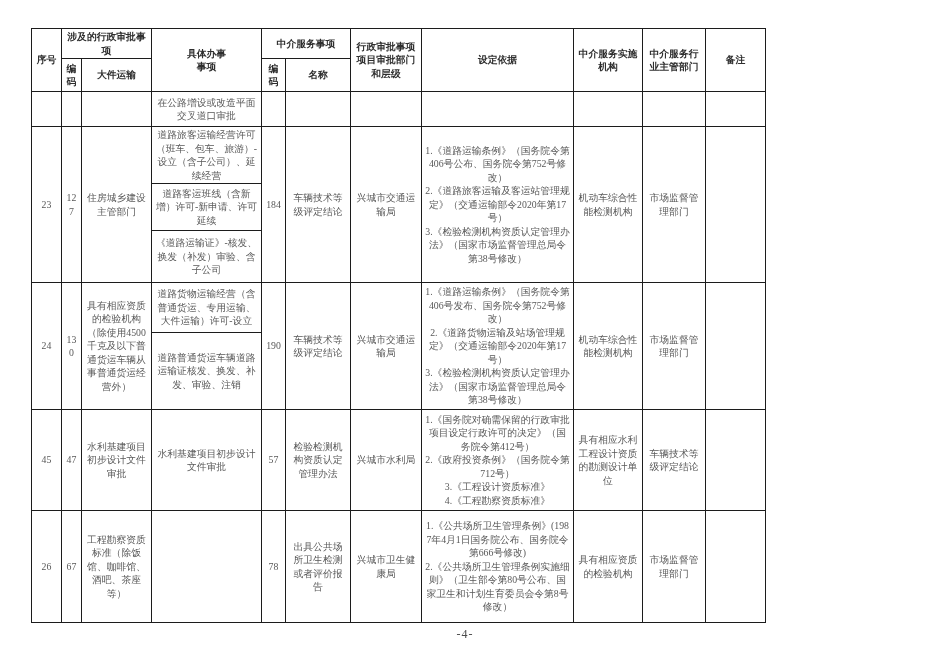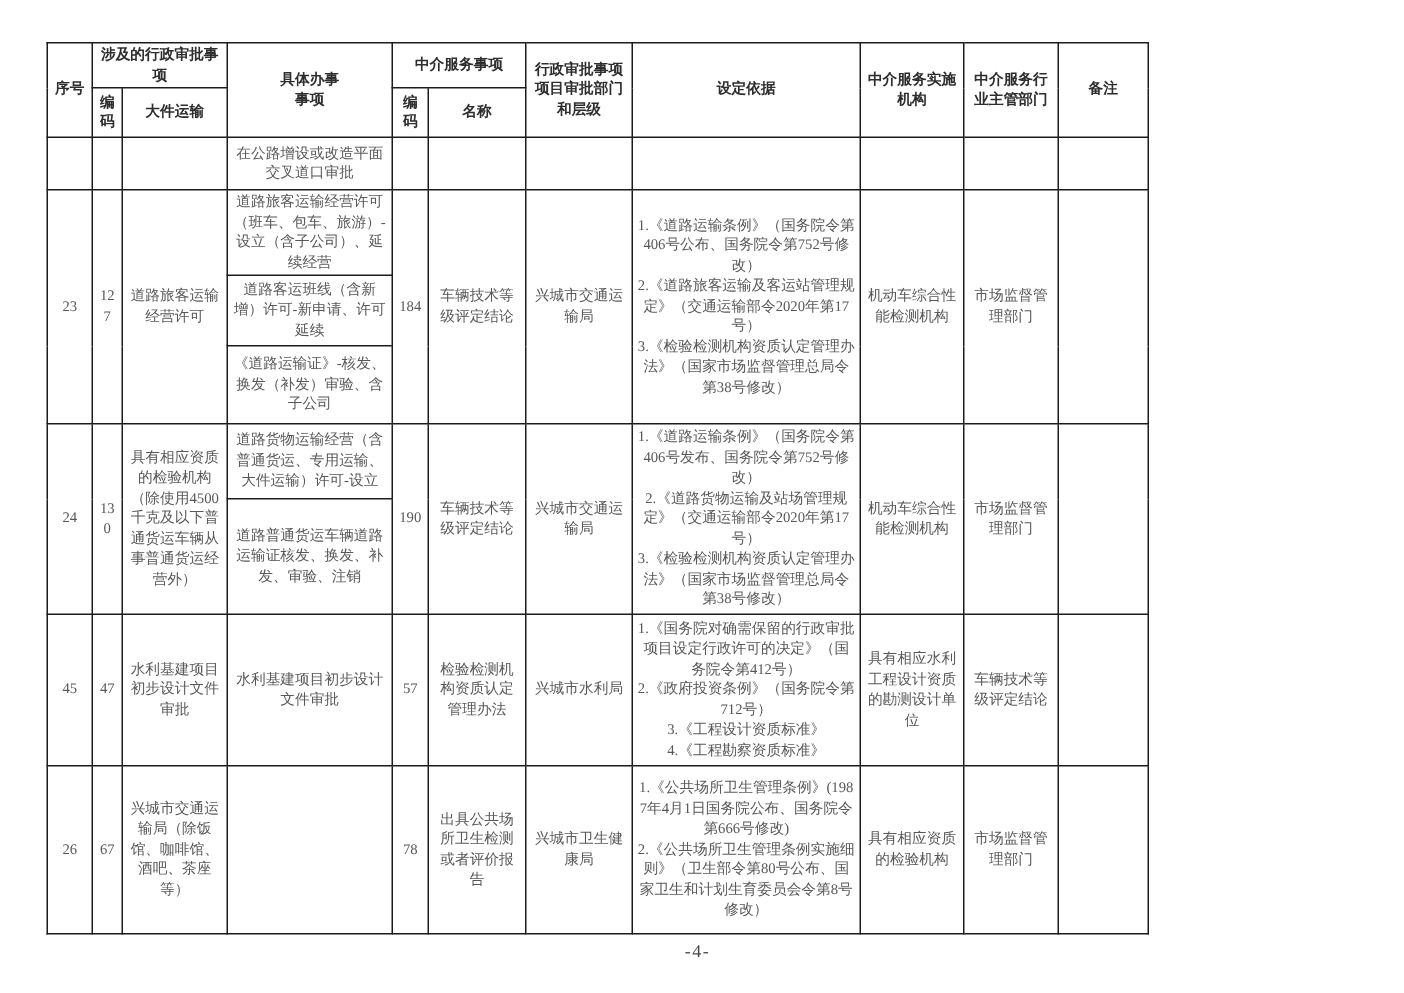--- a/index.html
+++ b/index.html
@@ -118,21 +118,21 @@
       <td></td>
       <td></td>
       <td></td>
       <td></td>
       <td></td>
     </tr>
 
     <tr class="r23a">
       <td class="num" rowspan="3">23</td>
       <td class="num" rowspan="3">127</td>
-      <td rowspan="3">道路旅客运输经营许可</td>
+      <td rowspan="3">住房城乡建设主管部门</td>
       <td>道路旅客运输经营许可（班车、包车、旅游）-设立（含子公司）、延续经营</td>
       <td class="num" rowspan="3">184</td>
       <td rowspan="3">车辆技术等级评定结论</td>
       <td rowspan="3">兴城市交通运输局</td>
       <td rowspan="3">1.《道路运输条例》（国务院令第406号公布、国务院令第752号修改）
 2.《道路旅客运输及客运站管理规定》（交通运输部令2020年第17号）
 3.《检验检测机构资质认定管理办法》（国家市场监督管理总局令第38号修改）</td>
       <td rowspan="3">机动车综合性能检测机构</td>
       <td rowspan="3">市场监督管理部门</td>
       <td rowspan="3"></td>
@@ -176,21 +176,21 @@
 3.《工程设计资质标准》
 4.《工程勘察资质标准》</td>
       <td>具有相应水利工程设计资质的勘测设计单位</td>
       <td>车辆技术等级评定结论</td>
       <td></td>
     </tr>
 
     <tr class="r26">
       <td class="num">26</td>
       <td class="num">67</td>
-      <td>兴城市交通运输局（除饭馆、咖啡馆、酒吧、茶座等）</td>
+      <td>工程勘察资质标准（除饭馆、咖啡馆、酒吧、茶座等）</td>
       <td></td>
       <td class="num">78</td>
       <td>出具公共场所卫生检测或者评价报告</td>
       <td>兴城市卫生健康局</td>
       <td>1.《公共场所卫生管理条例》(1987年4月1日国务院公布、国务院令第666号修改)
 2.《公共场所卫生管理条例实施细则》（卫生部令第80号公布、国家卫生和计划生育委员会令第8号修改）</td>
       <td>具有相应资质的检验机构</td>
       <td>市场监督管理部门</td>
       <td></td>
     </tr>

